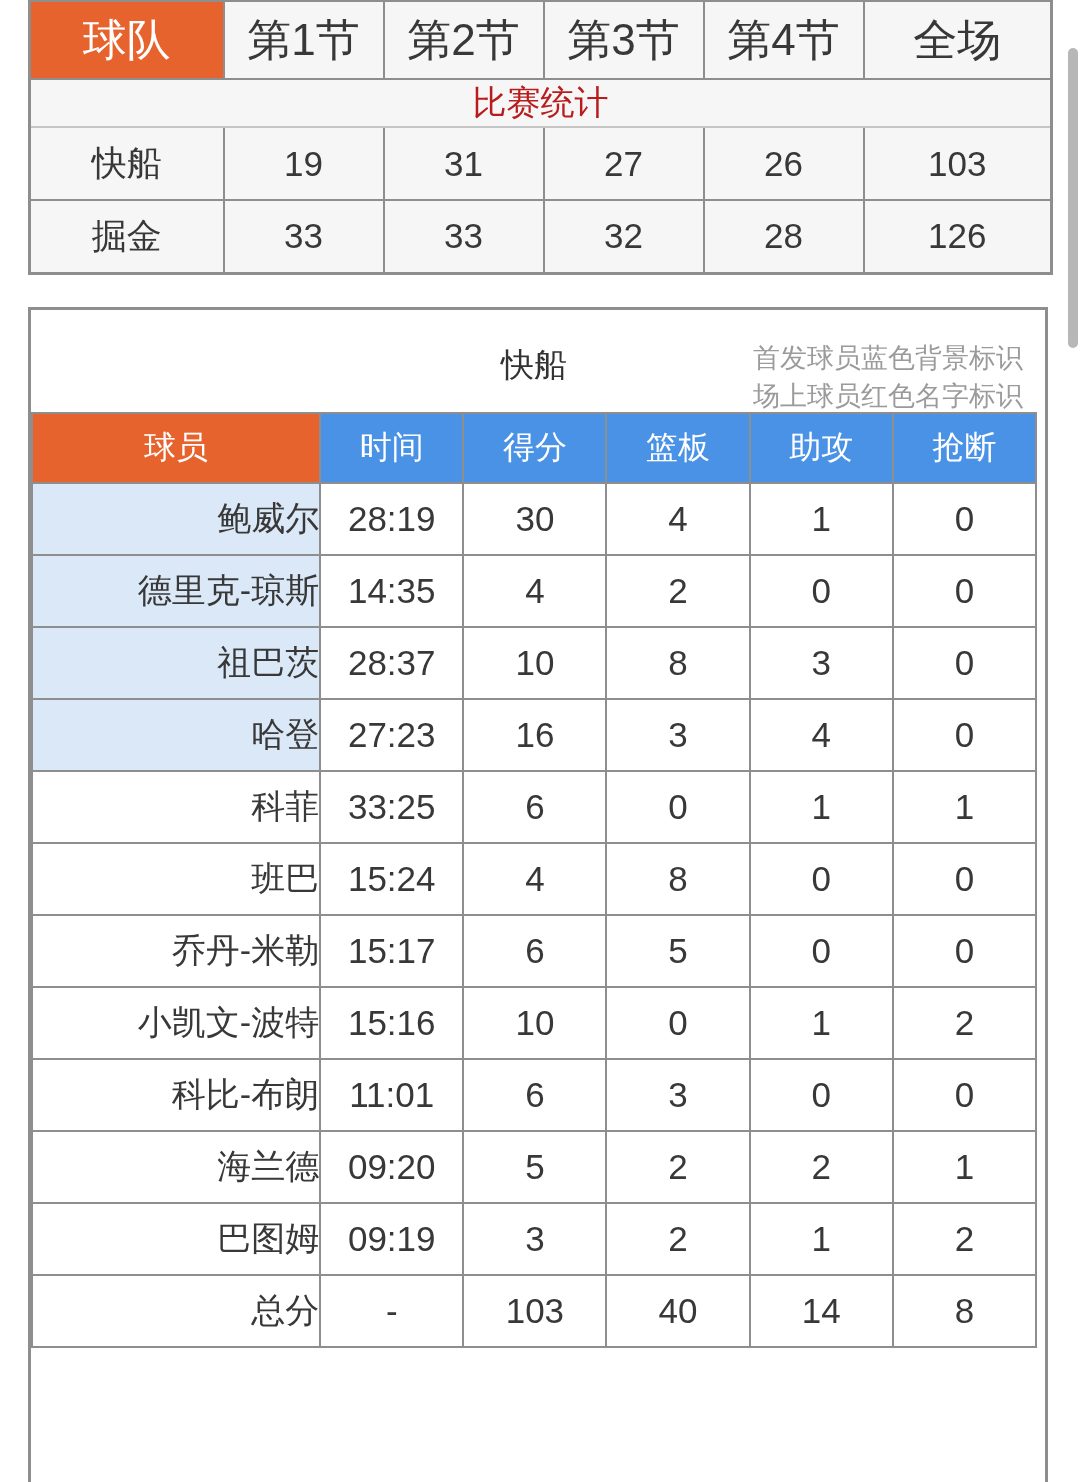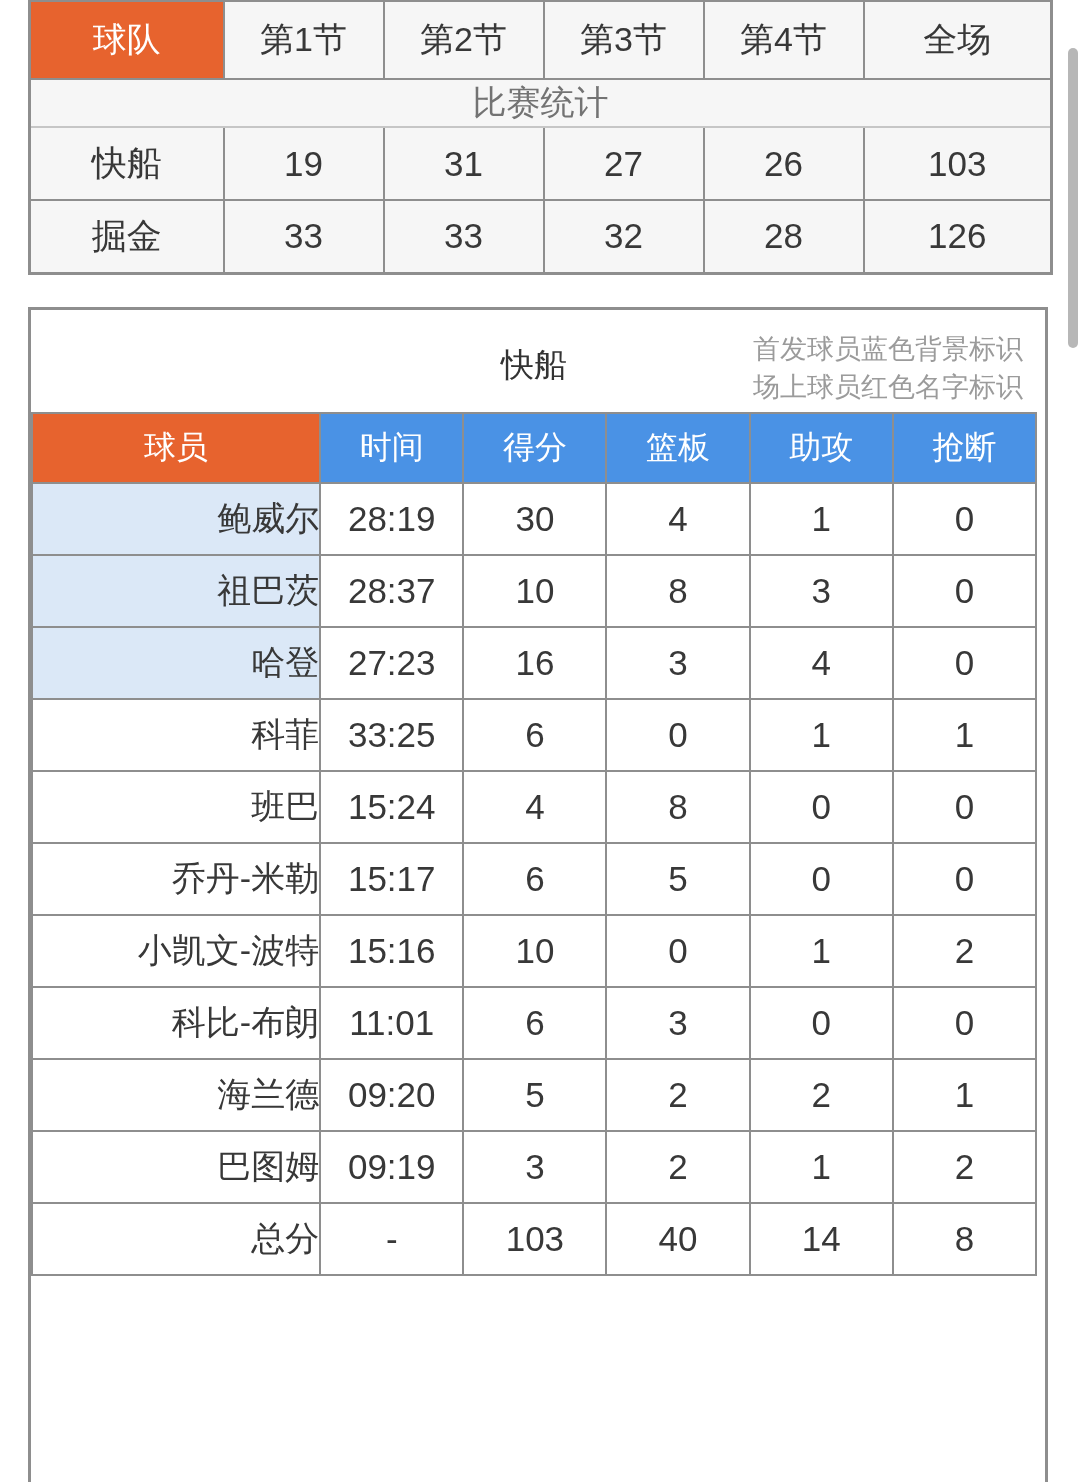--- a/index.html
+++ b/index.html
@@ -34,26 +34,26 @@
     border: 3px solid var(--border-gray);
     border-top: none;
   }
   .t1 td, .t1 th { border: 2px solid var(--border-gray); text-align: center; vertical-align: middle; }
   .t1 .t1-title {
     height: 36px;
     border: none;
     border-bottom: 2px solid var(--title-divider-gray);
     font-size: 34px;
     font-weight: 400;
-    color: #737373;
+    color: #b91c1c;
     background: var(--table1-bg);
   }
   .t1 thead th {
     height: 78px;
-    font-size: 34px;
+    font-size: 44px;
     font-weight: 400;
     color: var(--text-dark);
     background: var(--table1-bg);
     margin-top: 42px;
   }
   .t1 thead th.orange-cell { background: var(--accent-orange); color: #ffffff; }
   .t1 tbody td { height: 73px; font-size: 35px; }
 
   
   .card {
@@ -69,21 +69,21 @@
     position: relative;
     height: 102px;
     width: 100%;
     display: flex;
     align-items: center;
     justify-content: center;
   }
   .team-title { font-size: 33px; color: #333333; margin-top: 8px; }
   .legend {
     position: absolute;
-    right: 14px; top: 20px;
+    right: 14px; top: 29px;
     text-align: right;
     font-size: 27px;
     line-height: 38px;
     color: var(--note-gray);
   }
   .t2 { width: 100%; }
   .t2 th, .t2 td { border: 2px solid var(--border-gray); text-align: center; vertical-align: middle; }
   .t2 thead th {
     height: 70px;
     font-size: 32px;
@@ -185,20 +185,28 @@
       <tbody id="t2-body">
           <tr class="starter">
             <td class="name-cell">鲍威尔</td>
             <td>28:19</td>
             <td>30</td>
             <td>4</td>
             <td>1</td>
             <td>0</td>
           </tr>
           <tr class="starter">
+            <td class="name-cell">德里克-琼斯</td>
+            <td>14:35</td>
+            <td>4</td>
+            <td>2</td>
+            <td>0</td>
+            <td>0</td>
+          </tr>
+          <tr class="starter">
             <td class="name-cell">祖巴茨</td>
             <td>28:37</td>
             <td>10</td>
             <td>8</td>
             <td>3</td>
             <td>0</td>
           </tr>
           <tr class="starter">
             <td class="name-cell">哈登</td>
             <td>27:23</td>

